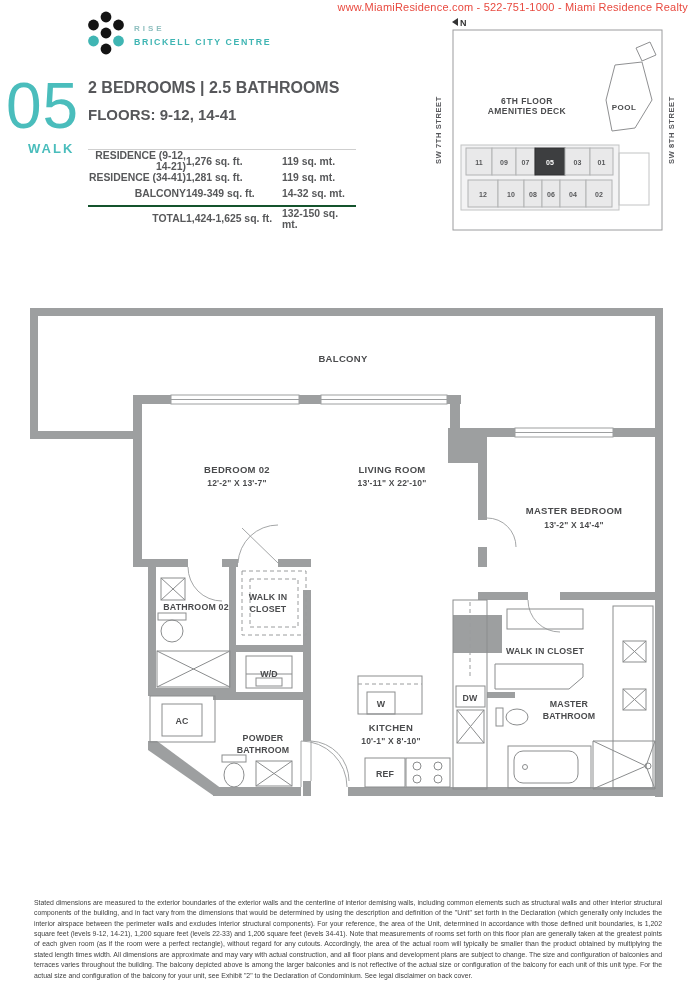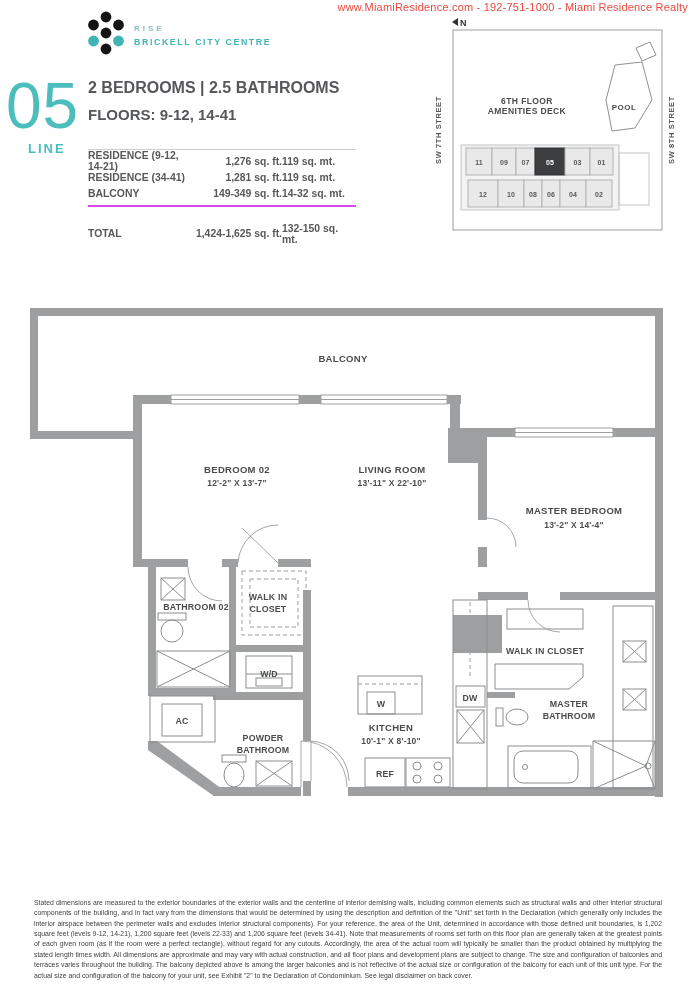--- a/index.html
+++ b/index.html
@@ -11,24 +11,24 @@
   
   .watermark{top:1px;right:4px;font-size:11px;color:#e8493f;letter-spacing:.2px;}
   .unit-number{left:6px;top:74px;font-size:64px;font-weight:100;color:#4abdbc;line-height:1;letter-spacing:1px;}
   .unit-line-label{left:28px;top:141px;font-size:13px;font-weight:bold;letter-spacing:2px;color:#4abdbc;}
   .page-title{left:88px;top:79px;font-size:16px;font-weight:bold;color:#56575a;}
   .page-floors{left:88px;top:106px;font-size:15px;font-weight:bold;color:#56575a;}
   
   .area-table{left:88px;top:149px;width:268px;border-top:1px solid #cfcfcf;
     font-size:10.4px;font-weight:bold;color:#57585a;padding-top:3px;}
   .trow{display:flex;height:16.4px;align-items:center;}
-  .trow .c1{flex:1;text-align:left;}
-  .trow .c2{width:96px;text-align:right;}
+  .trow .c1{flex:1;text-align:right;}
+  .trow .c2{width:96px;}
   .trow .c3{width:74px;text-align:left;}
-  .trow.total{border-top:2px solid #d946ef;margin-top:3px;padding-top:18px;height:17px;}
+  .trow.total{border-top:2px solid #14532d;margin-top:3px;padding-top:3px;height:17px;}
   
   svg text{font-family:"Liberation Sans",sans-serif;}
   .st-street{font-size:7.5px;letter-spacing:.6px;fill:#55565a;font-weight:bold;}
   .st-deck{font-size:8.5px;font-weight:bold;fill:#4a4b4d;letter-spacing:.4px;}
   .st-pool{font-size:8px;font-weight:bold;fill:#4a4b4d;letter-spacing:.5px;}
   .st-unit{font-size:7px;font-weight:bold;fill:#57585a;}
   .st-unit-hl{font-size:7px;font-weight:bold;fill:#ffffff;}
   .st-n{font-size:9px;font-weight:bold;fill:#333;}
   .rname{font-size:9.5px;font-weight:bold;fill:#4a4b4d;letter-spacing:.3px;text-anchor:middle;}
   .rdim{font-size:8.5px;font-weight:bold;fill:#4a4b4d;letter-spacing:.2px;text-anchor:middle;}
@@ -38,38 +38,38 @@
   .arc{fill:none;stroke:#9a9c9d;stroke-width:0.9;}
   .win{fill:#ffffff;stroke:#9d9fa0;stroke-width:1;}
   .winline{stroke:#9d9fa0;stroke-width:1;}
   
   .disclaimer{left:34px;top:898px;width:628px;font-size:6.9px;line-height:1.5;
     color:#414141;text-align:justify;}
 </style>
 </head>
 <body>
 
-<div class="abs watermark">www.MiamiResidence.com  -  192-751-1000  -  Miami Residence Realty</div>
+<div class="abs watermark">www.MiamiResidence.com  -  522-751-1000  -  Miami Residence Realty</div>
 
 <svg class="abs" style="left:78px;top:8px;" width="210" height="54" viewBox="0 0 210 54">
   <g>
     <circle cx="28" cy="9" r="5.4" fill="#141414"></circle>
     <circle cx="15.5" cy="17" r="5.4" fill="#141414"></circle>
     <circle cx="40.5" cy="17" r="5.4" fill="#141414"></circle>
     <circle cx="28" cy="25" r="5.4" fill="#141414"></circle>
     <circle cx="15.5" cy="33" r="5.4" fill="#3fb5b3"></circle>
     <circle cx="40.5" cy="33" r="5.4" fill="#3fb5b3"></circle>
     <circle cx="28" cy="41" r="5.4" fill="#141414"></circle>
   </g>
   <text x="56" y="23" font-size="8" letter-spacing="3" fill="#8ebfbf" font-weight="bold">RISE</text>
   <text x="56" y="37" font-size="8.8" letter-spacing="1.6" fill="#3fb5b3" font-weight="bold">BRICKELL CITY CENTRE</text>
 </svg>
 
 <div class="abs unit-number">05</div>
-<div class="abs unit-line-label">LINE</div>
+<div class="abs unit-line-label">WALK</div>
 
 <div class="abs page-title">2 BEDROOMS  |  2.5 BATHROOMS</div>
 <div class="abs page-floors">FLOORS: 9-12, 14-41</div>
 
 <div class="abs area-table">
   <div class="trow">
     <span class="c1">RESIDENCE (9-12, 14-21)</span>
     <span class="c2">1,276 sq. ft.</span>
     <span class="c3">119 sq. mt.</span>
   </div>

